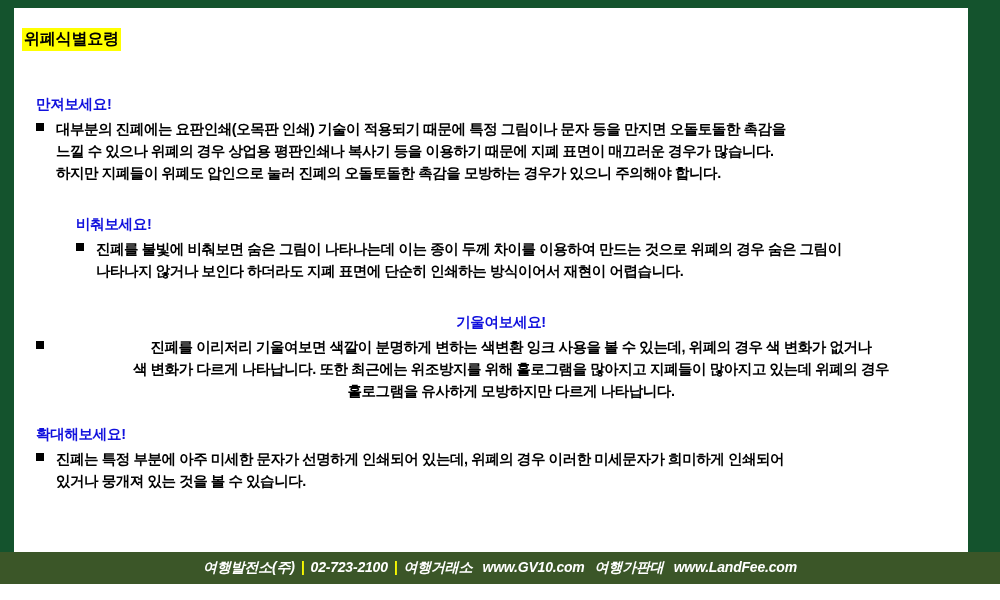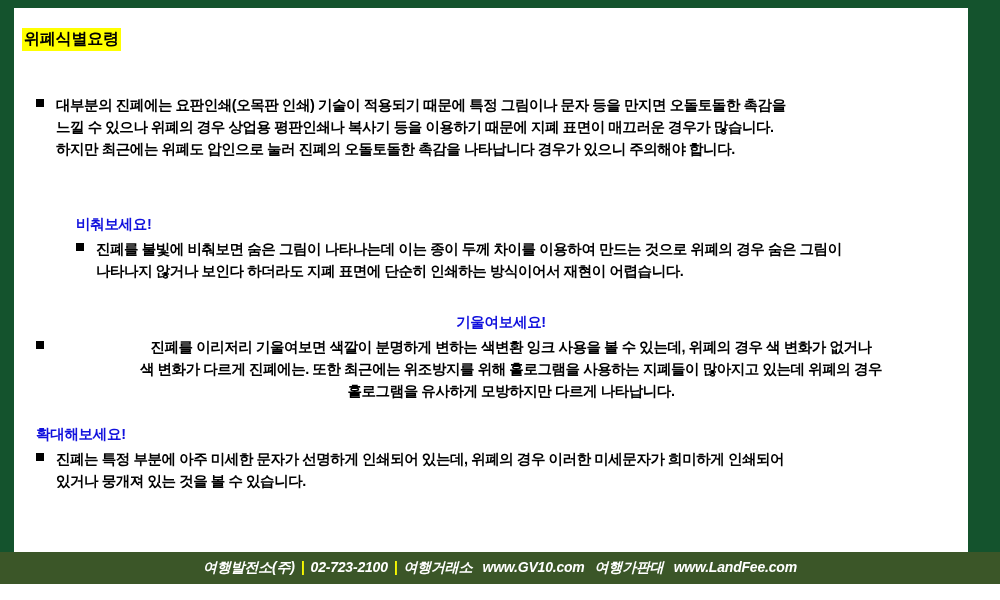--- a/index.html
+++ b/index.html
@@ -123,43 +123,44 @@
 </head>
 <body>
 
 <div id="page">
 
   <div id="sheet">
 
     <div id="doc-title">위폐식별요령</div>
 
     <div class="section" id="sec-0">
+      <div class="section-heading">만져보세요!</div>
       <div class="bullet-block">
         <span class="bullet-marker"></span>
         <div class="para-line">대부분의 진폐에는 요판인쇄(오목판 인쇄) 기술이 적용되기 때문에 특정 그림이나 문자 등을 만지면 오돌토돌한 촉감을</div>
         <div class="para-line">느낄 수 있으나 위폐의 경우 상업용 평판인쇄나 복사기 등을 이용하기 때문에 지폐 표면이 매끄러운 경우가 많습니다.</div>
-        <div class="para-line">하지만 최근에는 위폐도 압인으로 눌러 진폐의 오돌토돌한 촉감을 나타납니다 경우가 있으니 주의해야 합니다.</div>
+        <div class="para-line">하지만 지폐들이 위폐도 압인으로 눌러 진폐의 오돌토돌한 촉감을 모방하는 경우가 있으니 주의해야 합니다.</div>
       </div>
     </div>
 
     <div class="section" id="sec-1">
       <div class="section-heading">비춰보세요!</div>
       <div class="bullet-block">
         <span class="bullet-marker"></span>
         <div class="para-line">진폐를 불빛에 비춰보면 숨은 그림이 나타나는데 이는 종이 두께 차이를 이용하여 만드는 것으로 위폐의 경우 숨은 그림이</div>
         <div class="para-line">나타나지 않거나 보인다 하더라도 지폐 표면에 단순히 인쇄하는 방식이어서 재현이 어렵습니다.</div>
       </div>
     </div>
 
     <div class="section" id="sec-2">
       <div class="section-heading">기울여보세요!</div>
       <div class="bullet-block">
         <span class="bullet-marker"></span>
         <div class="para-line">진폐를 이리저리 기울여보면 색깔이 분명하게 변하는 색변환 잉크 사용을 볼 수 있는데, 위폐의 경우 색 변화가 없거나</div>
-        <div class="para-line">색 변화가 다르게 진폐에는. 또한 최근에는 위조방지를 위해 홀로그램을 사용하는 지폐들이 많아지고 있는데 위폐의 경우</div>
+        <div class="para-line">색 변화가 다르게 나타납니다. 또한 최근에는 위조방지를 위해 홀로그램을 많아지고 지폐들이 많아지고 있는데 위폐의 경우</div>
         <div class="para-line">홀로그램을 유사하게 모방하지만 다르게 나타납니다.</div>
       </div>
     </div>
 
     <div class="section" id="sec-3">
       <div class="section-heading">확대해보세요!</div>
       <div class="bullet-block">
         <span class="bullet-marker"></span>
         <div class="para-line">진폐는 특정 부분에 아주 미세한 문자가 선명하게 인쇄되어 있는데, 위폐의 경우 이러한 미세문자가 희미하게 인쇄되어</div>
         <div class="para-line">있거나 뭉개져 있는 것을 볼 수 있습니다.</div>

